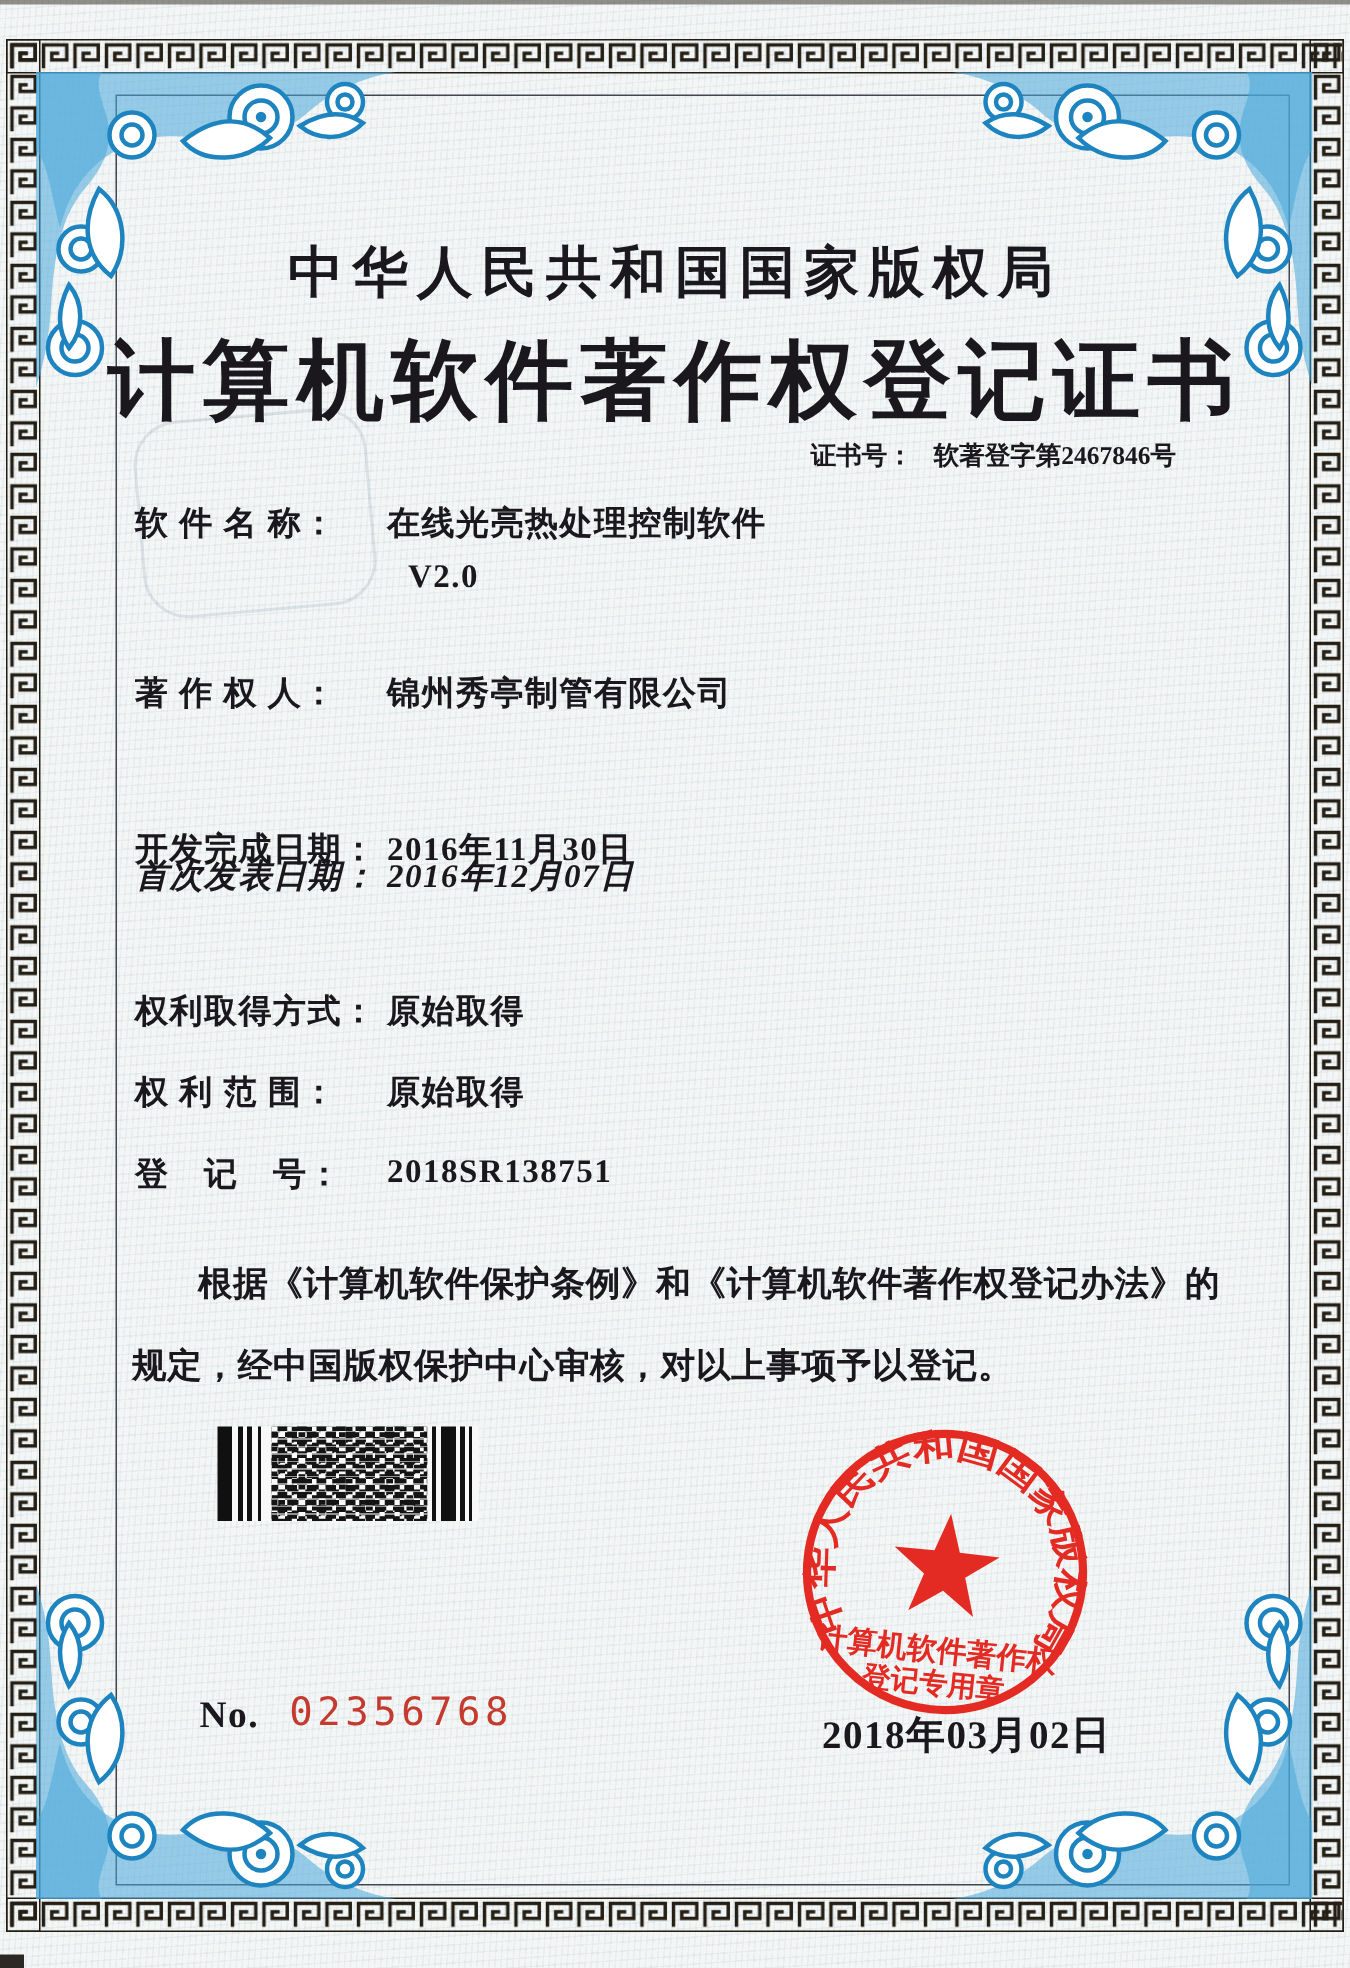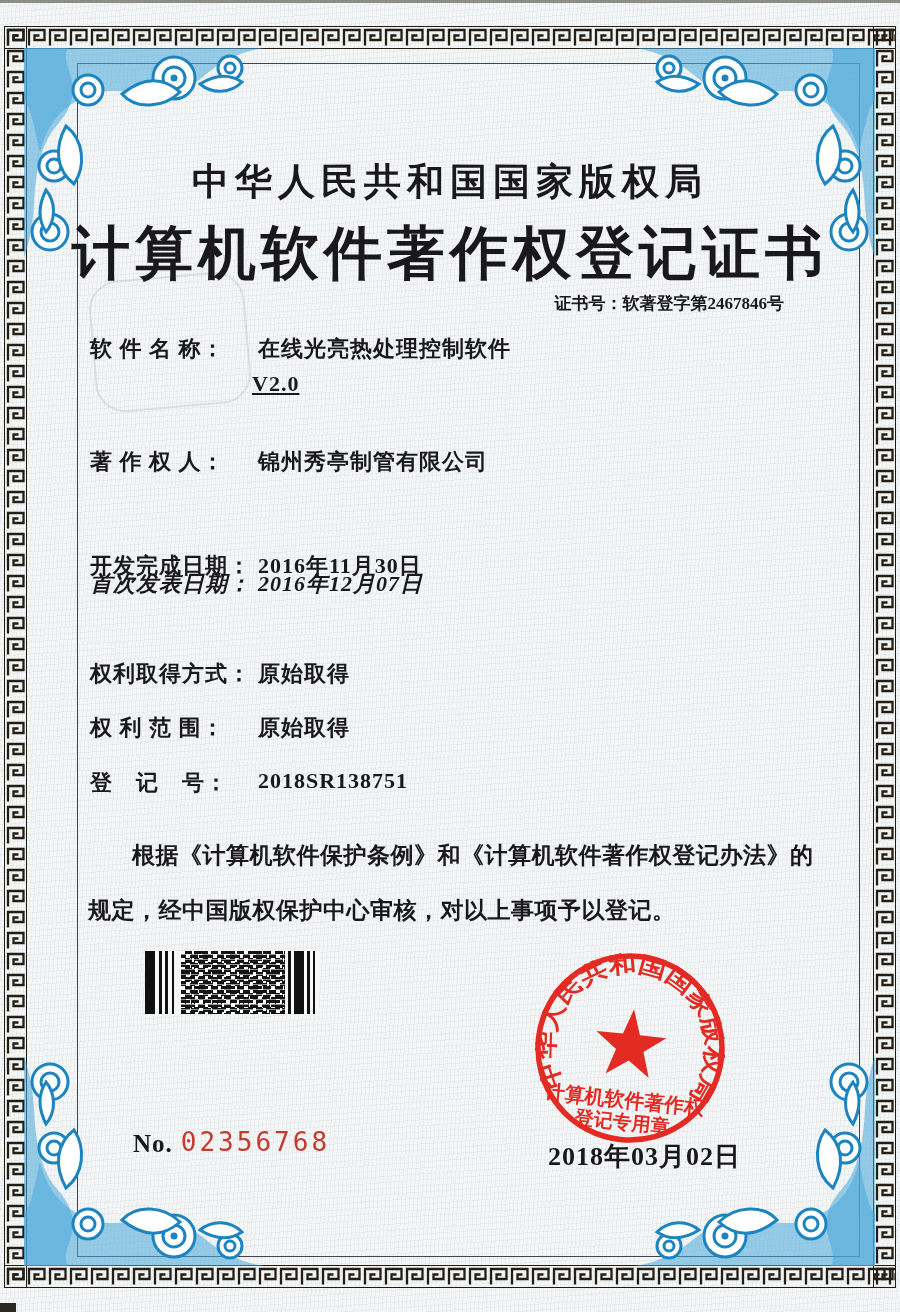--- a/index.html
+++ b/index.html
@@ -36,27 +36,27 @@
   .corner.br{right:25px;bottom:46px;transform:scale(-1,-1);}
 
   .ghost{position:absolute;left:92px;top:276px;width:152px;height:128px;z-index:1;
     border:2px solid rgba(125,145,160,.20);border-radius:30px;transform:rotate(-5deg);}
 
   .issuer{position:absolute;top:157px;left:0;width:100%;text-align:center;z-index:4;
     font-size:37px;font-weight:700;letter-spacing:6px;}
   .certTitle{position:absolute;top:215px;left:0;width:100%;text-align:center;z-index:4;
     font-size:58px;font-weight:700;letter-spacing:5px;}
   .certNo{position:absolute;top:292px;right:116px;z-index:4;font-size:17px;font-weight:700;}
-  .certNo .cv{}
+  .certNo .cv{margin-left:14px;}
 
   .row{position:absolute;left:0;width:100%;height:44px;z-index:4;
     font-size:22px;font-weight:700;letter-spacing:1px;}
   .row .lbl{position:absolute;left:90px;white-space:pre;}
   .row .val{position:absolute;left:258px;white-space:pre;}
-  .row .v2{position:absolute;left:252px;top:37px;text-decoration:underline;}
+  .row .v2{position:absolute;left:272px;top:37px;}
   .r1{top:334px;} .r2{top:447px;} .r3{top:551px;} .r4{top:569px;font-style:italic;}
   .r5{top:659px;} .r6{top:713px;} .r7{top:768px;}
 
   .statement{position:absolute;left:88px;top:828px;width:762px;z-index:4;
     font-size:23px;font-weight:700;line-height:55px;letter-spacing:.5px;}
   .statement p{margin:0;}
   .statement .l1{text-indent:44px;}
 
   .barcode{position:absolute;left:145px;top:951px;width:174px;height:63px;display:flex;z-index:4;background:#f8f8f8;}
   .bc-l{width:36px;background:linear-gradient(90deg,#101010 0 10px,#f8f8f8 10px 14px,#101010 14px 17px,#f8f8f8 17px 20px,#101010 20px 23px,#f8f8f8 23px 27px,#101010 27px 29px,#f8f8f8 29px 36px);}
@@ -67,21 +67,21 @@
   .bc-r{width:34px;background:linear-gradient(90deg,#f8f8f8 0 3px,#101010 3px 6px,#f8f8f8 6px 9px,#101010 9px 19px,#f8f8f8 19px 22px,#101010 22px 25px,#f8f8f8 25px 28px,#101010 28px 30px,#f8f8f8 30px 34px);}
 
   .seal{position:absolute;left:532px;top:950px;width:196px;height:196px;z-index:6;
     transform:rotate(6deg);opacity:.95;}
   .issueDate{position:absolute;left:548px;top:1139px;z-index:7;
     font-size:26px;font-weight:700;letter-spacing:1px;}
 
   .serial{position:absolute;left:133px;top:1128px;z-index:4;}
   .serial .sl{font-size:25px;font-weight:600;letter-spacing:1px;}
   .serial .sn{font-family:"DejaVu Sans Mono","Liberation Mono",monospace;
-    font-size:26px;letter-spacing:3px;margin-left:8px;position:relative;top:-1px;}
+    font-size:26px;letter-spacing:3px;margin-left:20px;position:relative;top:-1px;}
 </style>
 </head>
 <body>
 
 <div class="page">
 
   <svg width="0" height="0" style="position:absolute" aria-hidden="true">
     <defs>
       <pattern id="gk" width="21" height="21" patternUnits="userSpaceOnUse">
         <path d="M3 18.5 V3 H18.5 V13 H8.5 V8.5 H13.5" fill="none" stroke="#241e14" stroke-width="2.3"></path>

